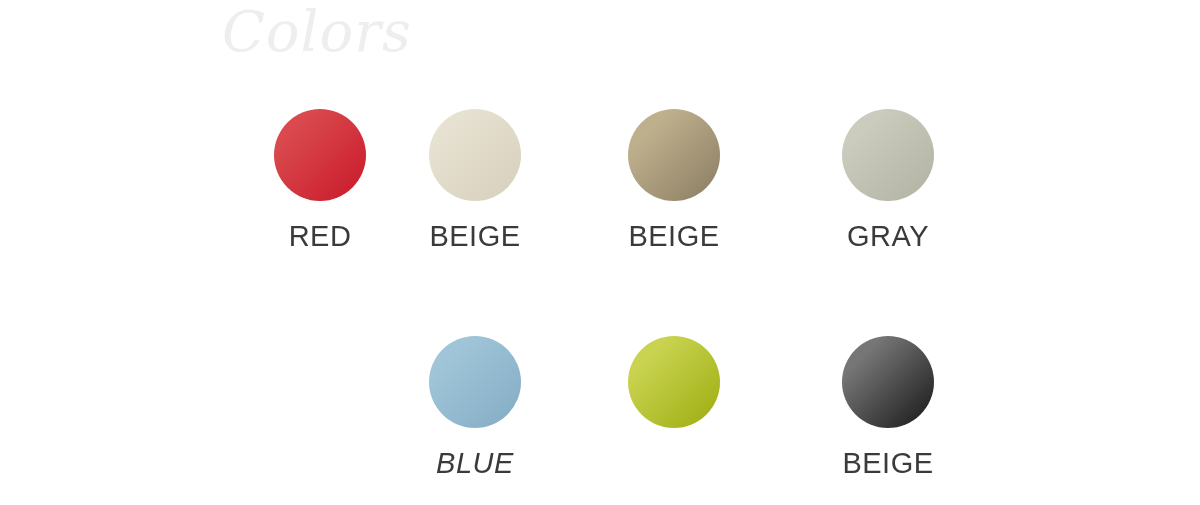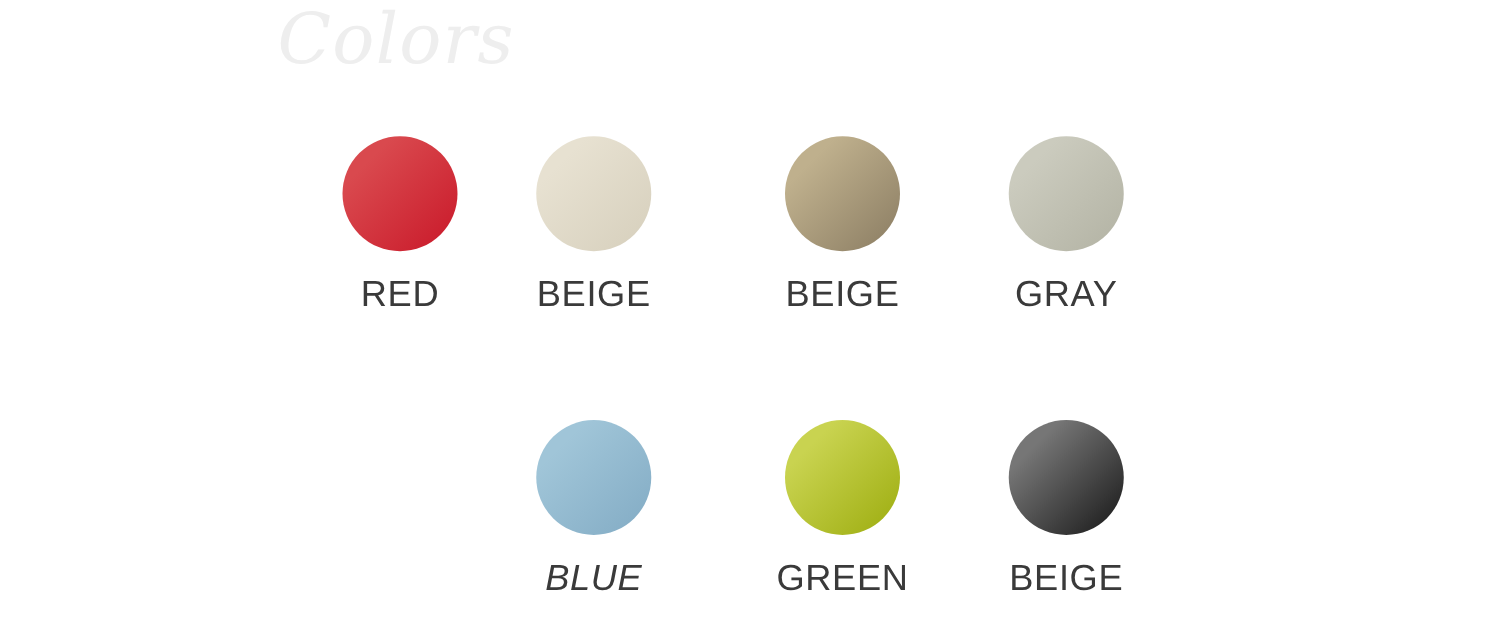--- a/index.html
+++ b/index.html
@@ -63,21 +63,21 @@
   .swatch {
     position: absolute;
     width: 160px;
     display: flex;
     flex-direction: column;
     align-items: center;
   }
   .swatch.col-0 { left: 240px; }
   .swatch.col-1 { left: 395px; }
   .swatch.col-2 { left: 594px; }
-  .swatch.col-3 { left: 773px; }
+  .swatch.col-3 { left: 808px; }
 
   .swatch-dot {
     width: 92px;
     height: 92px;
     border-radius: 50%;
     display: block;
   }
 
   .swatch-label {
     margin-top: 21px;
@@ -127,21 +127,20 @@
     <div class="swatch-row row-2">
 
 
       <div class="swatch col-1">
         <span class="swatch-dot" style="background: linear-gradient(135deg, rgb(160, 197, 216) 0%, rgb(160, 197, 216) 22%, rgb(130, 171, 196) 100%);"></span>
         <span class="swatch-label" style="color: rgb(58, 58, 58); font-style: italic;">BLUE</span>
       </div>
 
       <div class="swatch col-2">
         <span class="swatch-dot" style="background: linear-gradient(135deg, rgb(201, 211, 80) 0%, rgb(201, 211, 80) 22%, rgb(156, 172, 14) 100%);"></span>
-        <span class="swatch-label" style="color: rgb(58, 58, 58);">GREEN</span>
       </div>
 
       <div class="swatch col-3">
         <span class="swatch-dot" style="background: linear-gradient(135deg, rgb(118, 118, 118) 0%, rgb(118, 118, 118) 22%, rgb(22, 22, 22) 100%);"></span>
         <span class="swatch-label" style="color: rgb(58, 58, 58);">BEIGE</span>
       </div>
 
     </div>
 
   </div>

